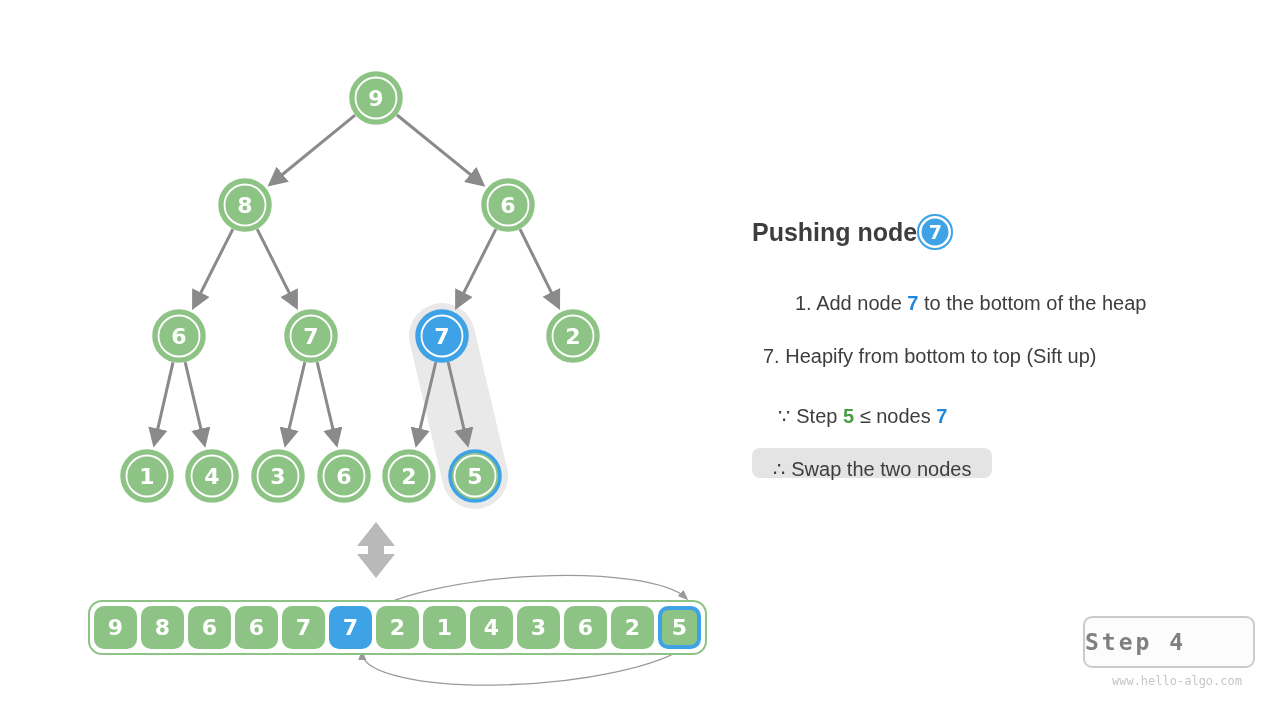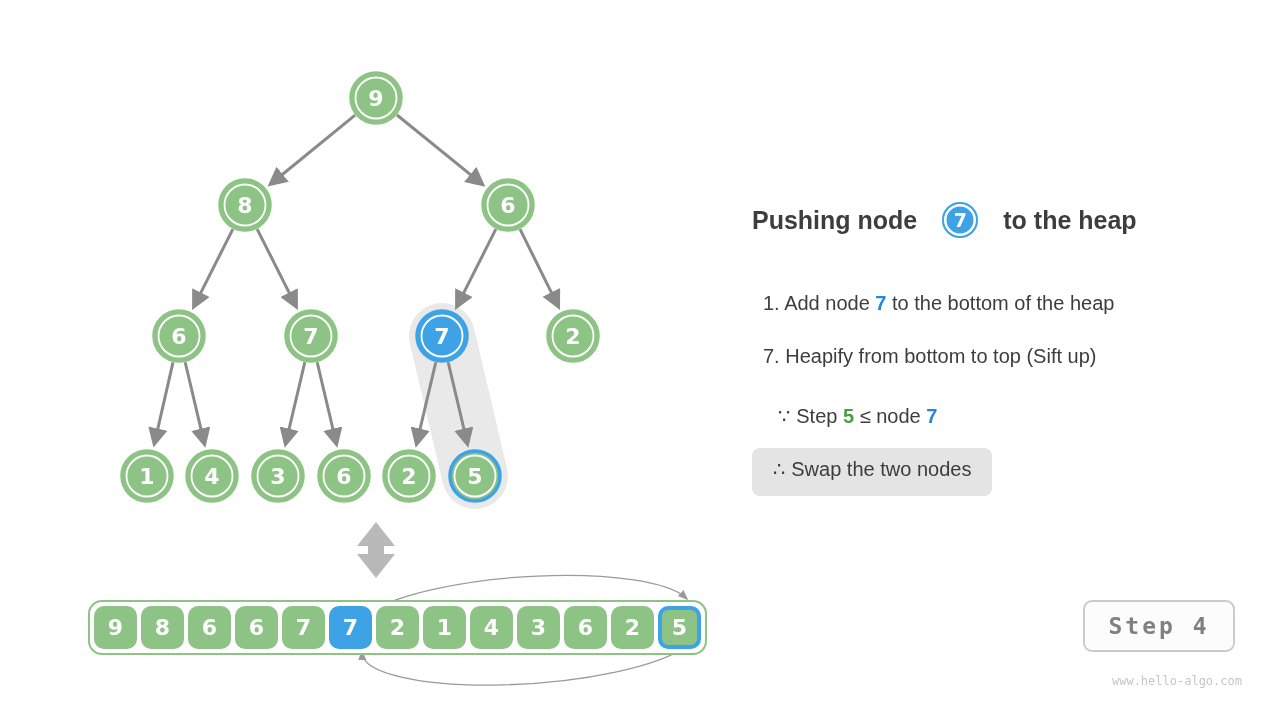--- a/index.html
+++ b/index.html
@@ -19,50 +19,50 @@
     width:43px;height:43px;box-sizing:border-box;border-radius:10px;
     background:var(--node-green);color:#fff;font-weight:bold;font-size:22px;
     display:flex;align-items:center;justify-content:center;
     font-family:"DejaVu Sans","Liberation Sans",sans-serif;
   }
   .cell.blue{background:var(--node-blue);}
   .cell.ring{border:4px solid var(--node-blue);}
 
   
   .panel-title{
-    position:absolute;left:752px;top:202px;
-    display:flex;align-items:center;gap:25px;
+    position:absolute;left:752px;top:214px;
+    display:flex;align-items:center;gap:0;
     font-size:25px;font-weight:bold;color:var(--text-dark);text-align:right;
   }
   .title-node{
     width:36px;height:36px;border-radius:50%;background:var(--node-blue);
     box-shadow:inset 0 0 0 2px var(--node-blue),inset 0 0 0 4.5px #fff;
     display:flex;align-items:center;justify-content:center;
     color:#fff;font-size:19px;font-weight:bold;
     font-family:"DejaVu Sans","Liberation Sans",sans-serif;
   }
   .list-item{
     position:absolute;left:763px;font-size:20px;color:var(--text-dark);
   }
   .hl-blue{color:var(--accent-blue);font-weight:bold;}
   .hl-green{color:var(--accent-green);font-weight:bold;}
   .because-line{
     position:absolute;left:778px;top:404px;font-size:20px;color:var(--text-dark);
   }
   .therefore-box{
-    position:absolute;left:752px;top:448px;height:48px;line-height:42px;
+    position:absolute;left:752px;top:448px;height:30px;line-height:42px;
     padding:0 21px;background:var(--box-gray);border-radius:8px;
     font-size:20px;color:var(--text-dark);white-space:nowrap;
   }
 
   
   .step-badge{
-    position:absolute;left:1083px;top:600px;width:152px;height:52px;
+    position:absolute;left:1083px;top:616px;width:172px;height:52px;
     box-sizing:border-box;border:2px solid #cbcbcb;border-radius:9px;
-    background:#fcfcfc;display:flex;align-items:center;justify-content:center;
+    background:#fcfcfc;display:flex;align-items:center;
     font-family:"DejaVu Sans Mono","Liberation Mono",monospace;
     font-size:23px;font-weight:bold;color:var(--step-text);letter-spacing:3px;
   }
   .watermark{
     position:absolute;right:38px;top:674px;
     font-family:"DejaVu Sans Mono","Liberation Mono",monospace;
     font-size:12px;color:var(--watermark);
   }
 </style>
 </head>
@@ -184,33 +184,32 @@
       <div class="cell">6</div>
       <div class="cell">2</div>
       <div class="cell ring">5</div>
     </div>
 
   <div class="panel-title">
     <span>Pushing node</span>
     <span class="title-node">
       <span>7</span>
     </span>
-    <span>to the heap</span>
-  </div>
-
-  <div class="list-item" style="top:292px;">
+  </div>
+
+  <div class="list-item" style="top:292px;margin-left:32px;">
     <span>1. Add node </span><span class="hl-blue">7</span><span> to the bottom of the heap</span>
   </div>
 
   <div class="list-item" style="top:345px;">
     <span>7. Heapify from bottom to top (Sift up)</span>
   </div>
 
   <div class="because-line">
-    <span>∵ Step </span><span class="hl-green">5</span><span> ≤ node </span><span class="hl-blue">7</span>
+    <span>∵ Step </span><span class="hl-green">5</span><span> ≤ nodes </span><span class="hl-blue">7</span>
   </div>
 
   <div class="therefore-box">
     <span>∴ Swap the two nodes</span>
   </div>
 
   <div class="step-badge">
     <span>Step 4</span>
   </div>
 

